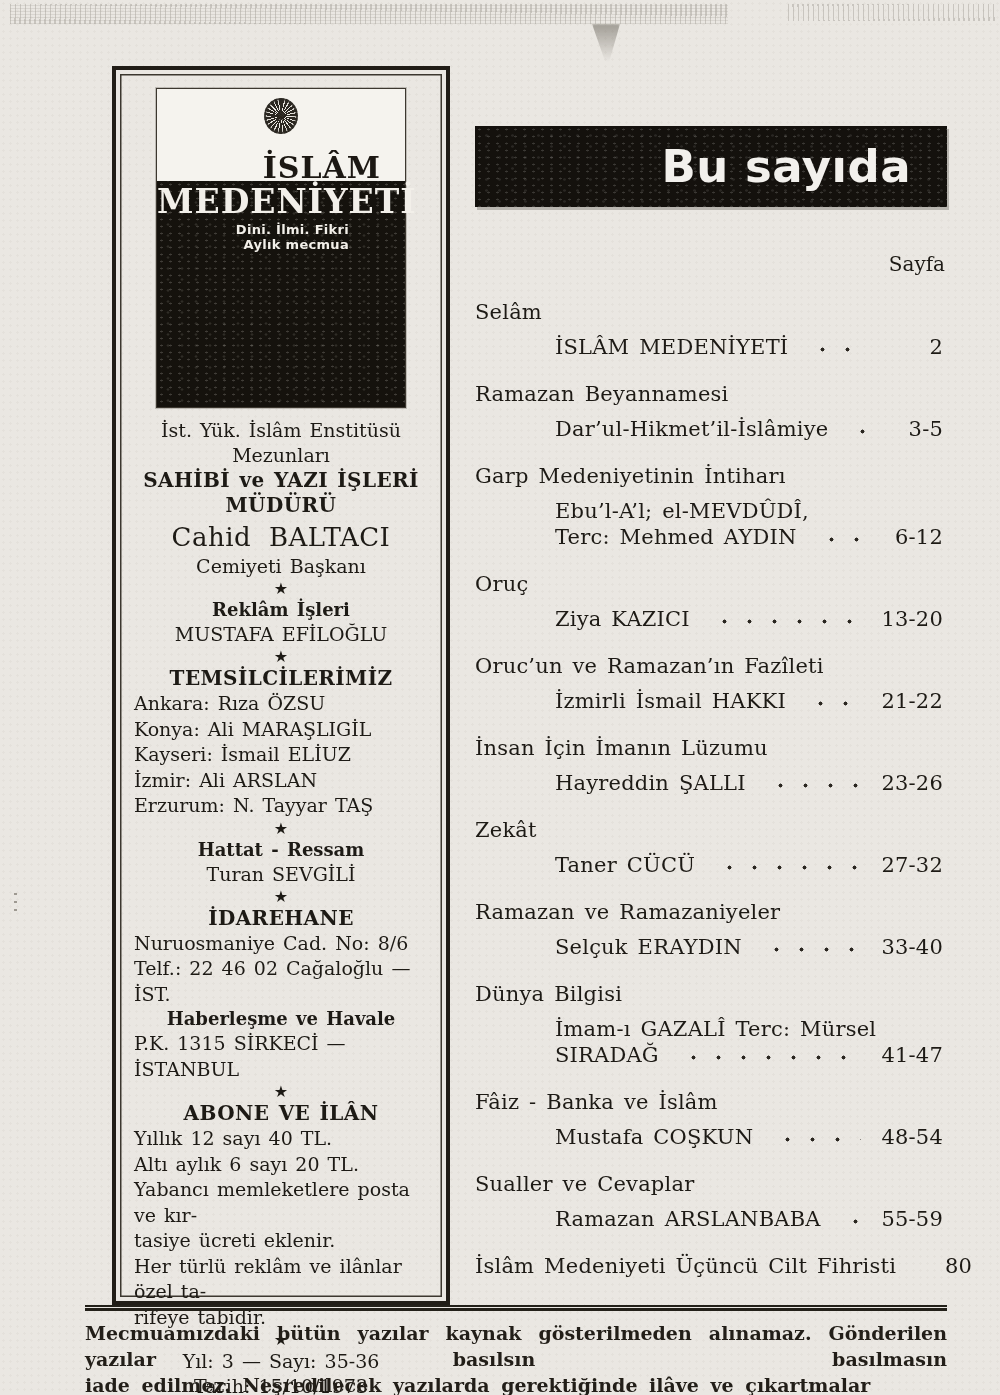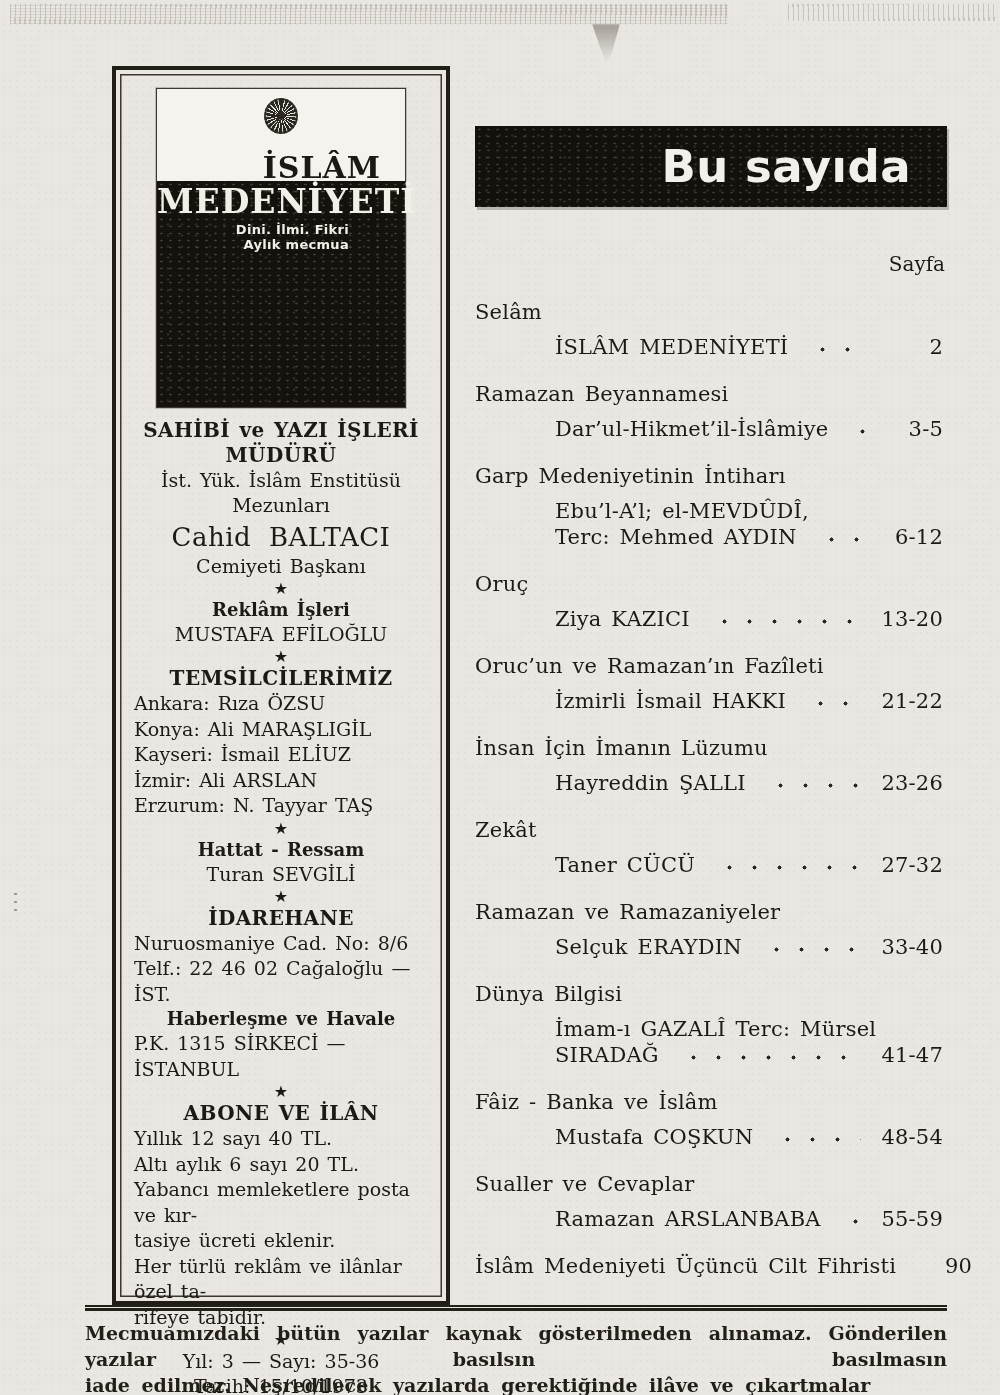--- a/index.html
+++ b/index.html
@@ -110,22 +110,22 @@
         <span class="emblem"></span>
         <div class="cover-title1">İSLÂM</div>
       </div>
       <div class="cover-bottom">
         <div class="cover-title2">MEDENİYETİ</div>
         <div class="cover-sub">Dini. İlmi. Fikri</div>
         <div class="cover-sub">Aylık mecmua</div>
       </div>
     </div>
     <div class="mast-blocks">
+        <div class="mb mb-c">İst. Yük. İslâm Enstitüsü Mezunları</div>
         <div class="mb mb-h1">SAHİBİ ve YAZI İŞLERİ MÜDÜRÜ</div>
-        <div class="mb mb-c">İst. Yük. İslâm Enstitüsü Mezunları</div>
         <div class="mb mb-name">Cahid BALTACI</div>
         <div class="mb mb-c">Cemiyeti Başkanı</div>
         <div class="mb mb-star">★</div>
         <div class="mb mb-h2">Reklâm İşleri</div>
         <div class="mb mb-c">MUSTAFA EFİLOĞLU</div>
         <div class="mb mb-star">★</div>
         <div class="mb mb-h1">TEMSİLCİLERİMİZ</div>
         <div class="mb mb-l">Ankara: Rıza ÖZSU</div>
         <div class="mb mb-l">Konya: Ali MARAŞLIGİL</div>
         <div class="mb mb-l">Kayseri: İsmail ELİUZ</div>
@@ -249,21 +249,21 @@
           <div class="toc-line flexline">
             <span class="txt">Ramazan ARSLANBABA</span>
             <span class="dots"></span>
             <span class="pages">55-59</span>
           </div>
         </div>
         <div class="toc-entry">
           <div class="toc-title flexline">
             <span class="txt">İslâm Medeniyeti Üçüncü Cilt Fihristi</span>
             <span class="dots"></span>
-            <span class="pages">90</span>
+            <span class="pages">80</span>
           </div>
         </div>
       </div>
   </div>
 
   <div class="footer">
     <div class="footer-rule"></div>
     <div class="footer-line justify">Mecmuamızdaki bütün yazılar kaynak gösterilmeden alınamaz. Gönderilen yazılar basılsın basılmasın</div>
     <div class="footer-line">iade edilmez. Neşredilecek yazılarda gerektiğinde ilâve ve çıkartmalar yapılabilir.</div>
   </div>

